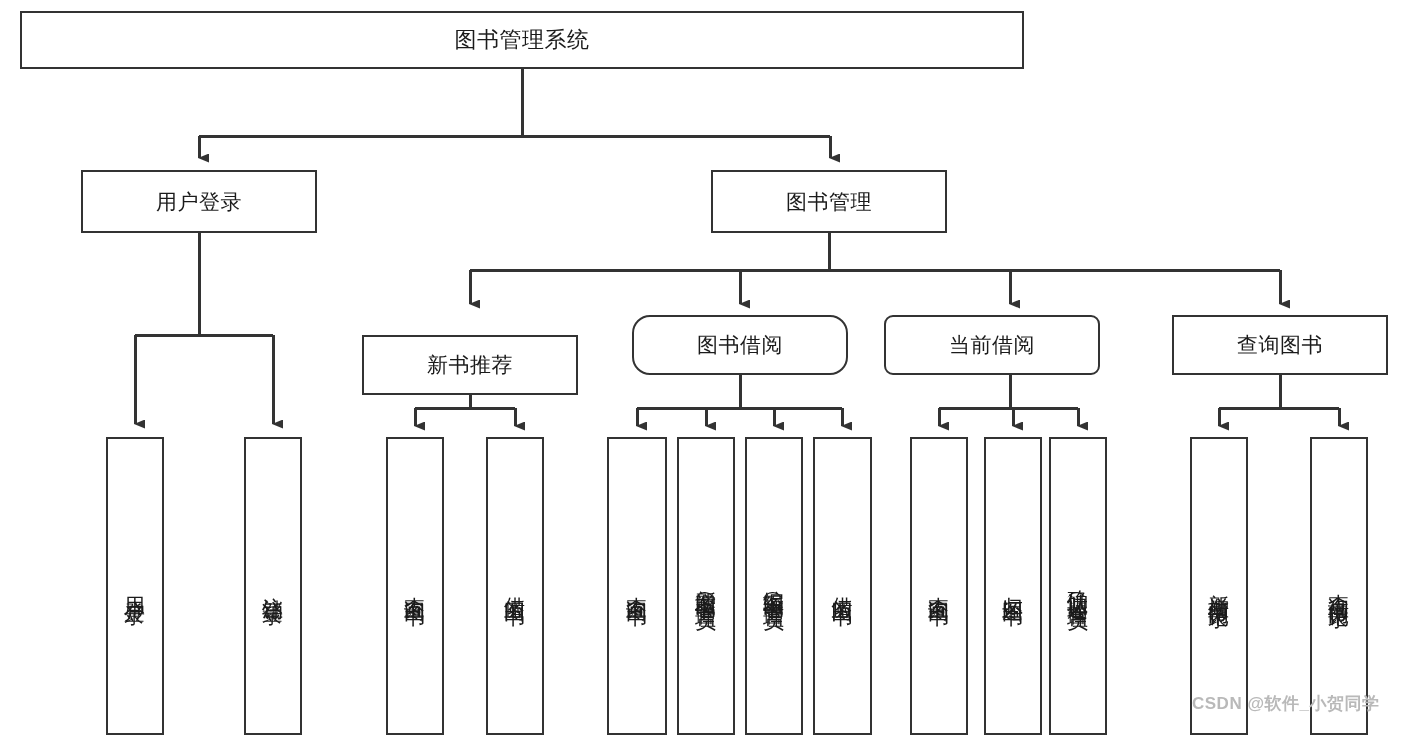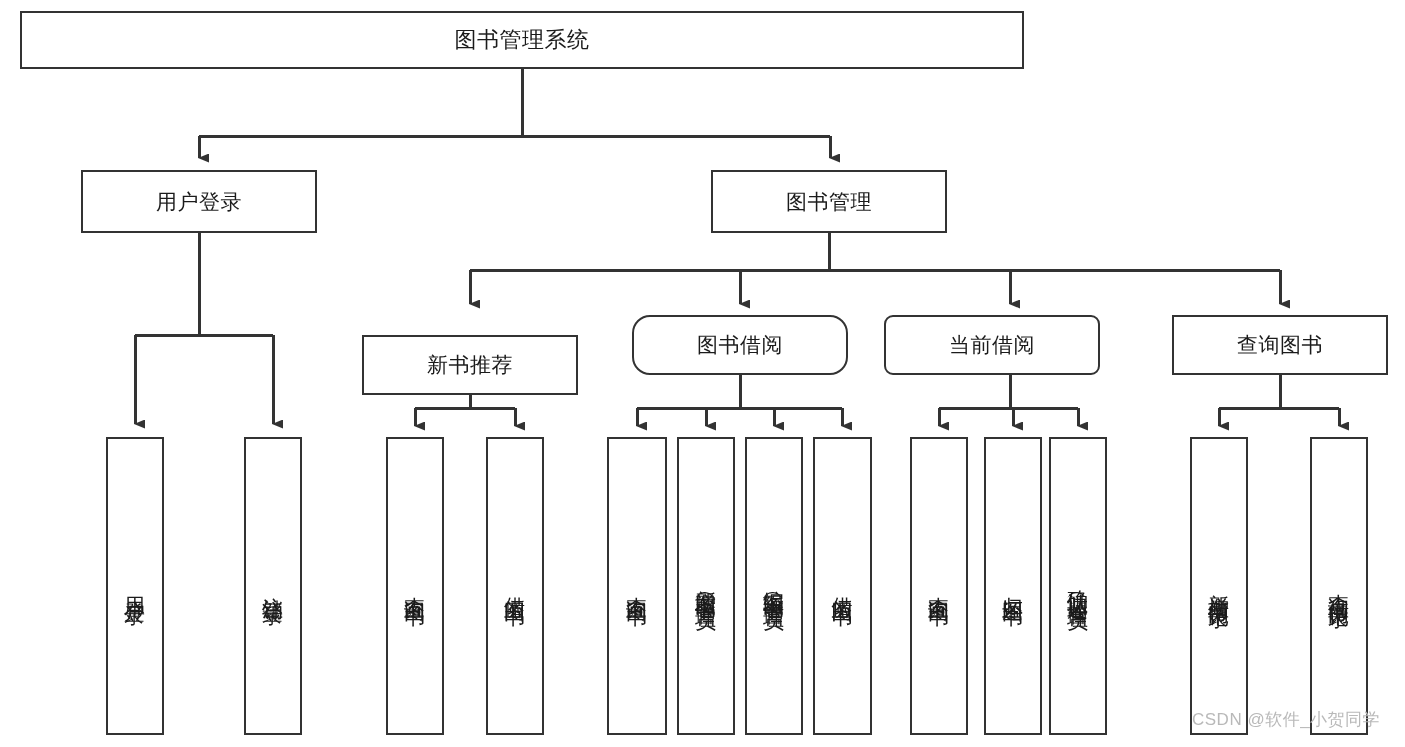--- a/index.html
+++ b/index.html
@@ -53,26 +53,27 @@
   .node.vert .label{
     writing-mode:vertical-rl;
     text-orientation:upright;
     font-size:21px;
     letter-spacing:3px;
     line-height:1;
   }
   .watermark{
     position:absolute;
     left:1192px;
-    top:708px;
+    top:692px;
     font-size:17px;
     color:#b9b9b9;
     letter-spacing:0.5px;
     z-index:5;
     white-space:nowrap;
+    font-weight:bold;
   }
 </style>
 </head>
 <body>
 
 <div id="canvas">
 
   <svg id="wires" viewBox="0 0 1405 747" width="1405" height="747" xmlns="http://www.w3.org/2000/svg">
     <defs>
       <marker id="arrow" markerWidth="9" markerHeight="11" refX="4.5" refY="10" orient="auto" markerUnits="userSpaceOnUse">

